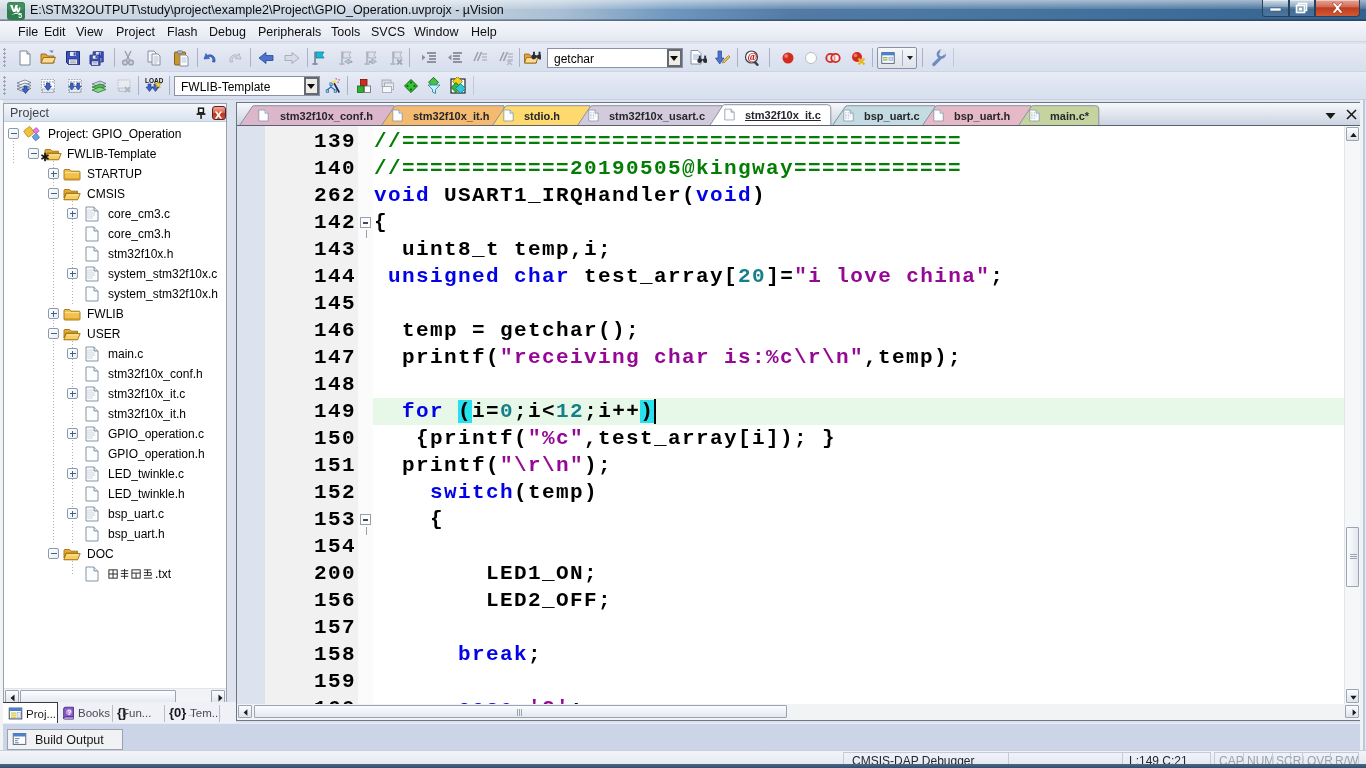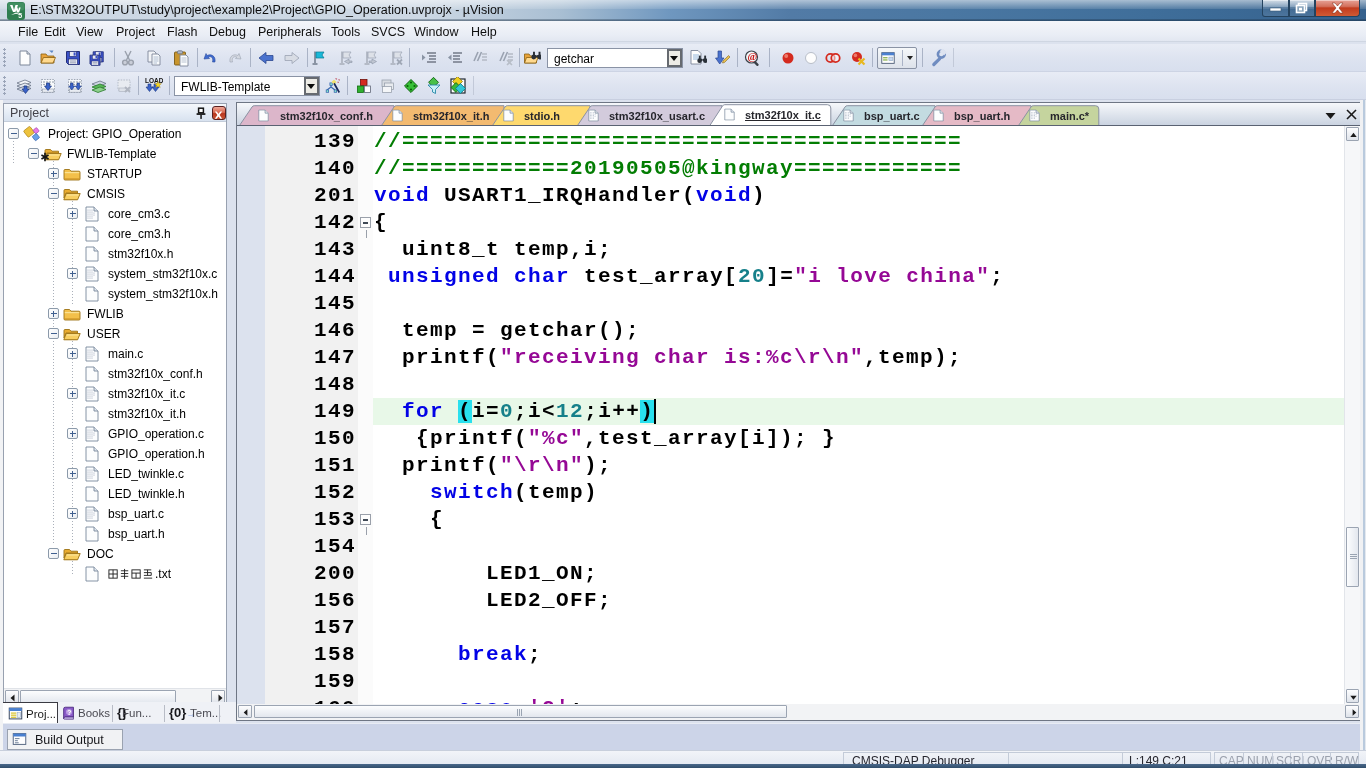--- a/index.html
+++ b/index.html
@@ -926,21 +926,21 @@
         <line x1="11" y1="2" x2="2" y2="11"></line>
       </g>
     </svg>
 </div>
 <div id="editor" class="abs">
  <div id="gutter"></div>
     <div id="foldmargin"></div>
  <div class="hl" style="top:272px"></div>
  <div class="cl" style="top:2px"><span class="num">139</span><span class="code"><span class="cm">//========================================</span></span></div>
  <div class="cl" style="top:29px"><span class="num">140</span><span class="code"><span class="cm">//============20190505@kingway============</span></span></div>
- <div class="cl" style="top:56px"><span class="num">201</span><span class="code"><span class="k">void</span> USART1_IRQHandler(<span class="k">void</span>)</span></div>
+ <div class="cl" style="top:56px"><span class="num">262</span><span class="code"><span class="k">void</span> USART1_IRQHandler(<span class="k">void</span>)</span></div>
  <div class="cl" style="top:83px"><span class="num">142</span><span class="code">{</span></div>
  <div class="cl" style="top:110px"><span class="num">143</span><span class="code">  uint8_t temp,i;</span></div>
  <div class="cl" style="top:137px"><span class="num">144</span><span class="code"> <span class="k">unsigned</span> <span class="k">char</span> test_array[<span class="nu">20</span>]=<span class="st">"i love china"</span>;</span></div>
  <div class="cl" style="top:164px"><span class="num">145</span></div>
  <div class="cl" style="top:191px"><span class="num">146</span><span class="code">  temp = getchar();</span></div>
  <div class="cl" style="top:218px"><span class="num">147</span><span class="code">  printf(<span class="st">"receiving char is:%c\r\n"</span>,temp);</span></div>
  <div class="cl" style="top:245px"><span class="num">148</span></div>
  <div class="cl" style="top:272px"><span class="num">149</span><span class="code">  <span class="k">for</span> <span class="pm">(</span>i=<span class="nu">0</span>;i&lt;<span class="nu">12</span>;i++<span class="pm">)</span></span></div>
  <div class="cl" style="top:299px"><span class="num">150</span><span class="code">   {printf(<span class="st">"%c"</span>,test_array[i]); }</span></div>
  <div class="cl" style="top:326px"><span class="num">151</span><span class="code">  printf(<span class="st">"\r\n"</span>);</span></div>

